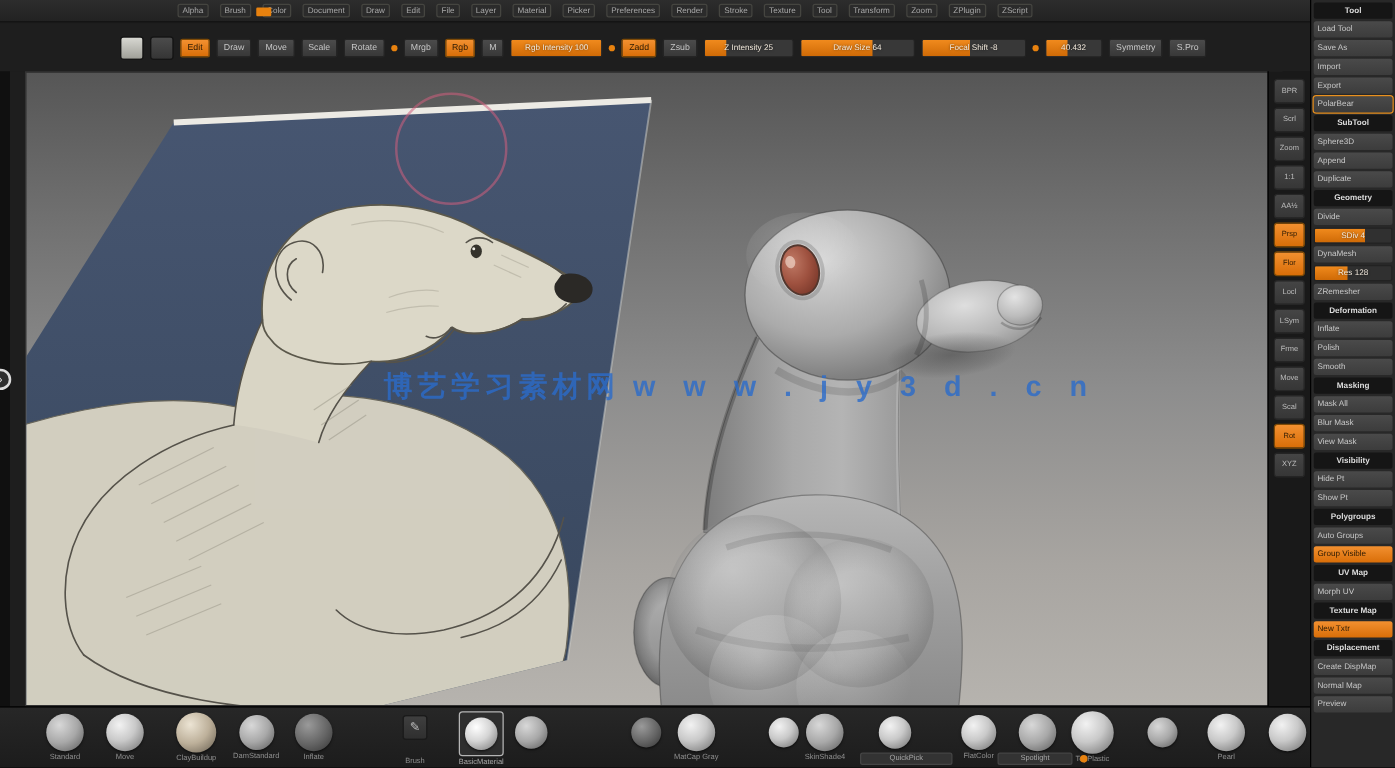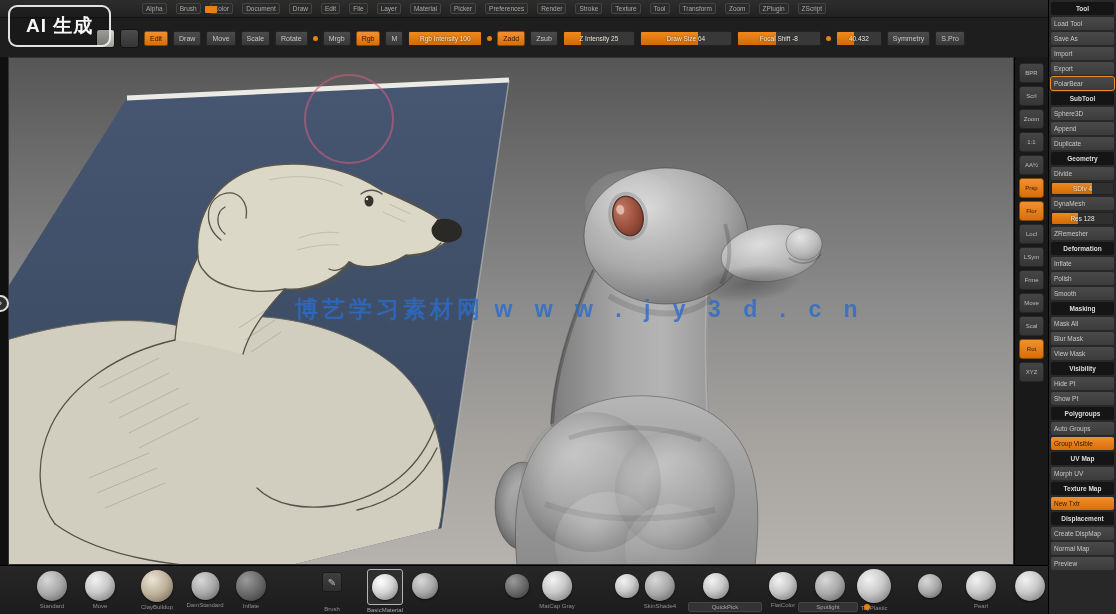--- a/index.html
+++ b/index.html
@@ -30,21 +30,21 @@
   .dot{width:5px;height:5px;border-radius:50%;background:#e8820f;flex:0 0 auto;}
 
   
   .ai-badge{position:absolute;left:8px;top:5px;z-index:40;border:2px solid rgba(244,244,244,.92);border-radius:9px;
     background:rgba(15,15,15,.3);color:#f7f7f7;font-size:19px;font-weight:bold;padding:6px 16px;letter-spacing:1px;}
 
   
   .left-strip{position:absolute;left:0;top:57px;width:8px;height:508px;background:#101010;}
   .tray-arrow{position:absolute;left:-8px;top:295px;width:17px;height:17px;border:2px solid #dcdcdc;border-radius:50%;
     background:#2e2e2e;color:#e8e8e8;font-size:9px;line-height:13px;text-align:center;z-index:30;}
-  .canvas{position:absolute;left:8px;top:57px;width:1006px;height:508px;overflow:hidden;border:1px solid #333;
+  .canvas{position:absolute;left:20px;top:57px;width:1006px;height:508px;overflow:hidden;border:1px solid #333;
     background:linear-gradient(180deg,#565656 0%,#6f6f6f 22%,#8d8d8d 50%,#a8a5a1 78%,#b6b3ae 100%);}
   .canvas svg{position:absolute;inset:0;}
   .watermark{position:absolute;left:286px;top:236px;z-index:6;white-space:nowrap;pointer-events:none;
     color:rgba(42,108,202,.8);font-weight:bold;font-size:23px;letter-spacing:4px;}
   .watermark .url{letter-spacing:8px;}
 
   
   .right-shelf{position:absolute;left:1014px;top:57px;width:34px;height:508px;background:#191919;border-left:1px solid #000;
     display:flex;flex-direction:column;align-items:center;gap:3px;padding-top:6px;overflow:hidden;}
   .rsicon{width:25px;height:20px;flex:0 0 auto;background:linear-gradient(#454545,#363636);border:1px solid #262626;
@@ -289,21 +289,20 @@
 
       <circle cx="340" cy="61" r="44" fill="none" stroke="#cf5f7d" stroke-width="2" opacity=".55"></circle>
     </svg>
 
     <div class="watermark">
       <span>博艺学习素材网</span>
       <span class="url">w w w . j y 3 d . c n</span>
     </div>
   </div>
 
-  <div class="ai-badge">AI 生成</div>
 
   <div class="right-shelf">
     <div data-list="right_shelf.icons">
       
     <div class="rsicon">BPR</div><div class="rsicon">Scrl</div><div class="rsicon">Zoom</div><div class="rsicon">1:1</div><div class="rsicon">AA½</div><div class="rsicon on">Prsp</div><div class="rsicon on">Flor</div><div class="rsicon">Locl</div><div class="rsicon">LSym</div><div class="rsicon">Frme</div><div class="rsicon">Move</div><div class="rsicon">Scal</div><div class="rsicon on">Rot</div><div class="rsicon">XYZ</div></div>
   </div>
 
   <div class="right-tray">
     <div data-list="right_tray.rows">
       

